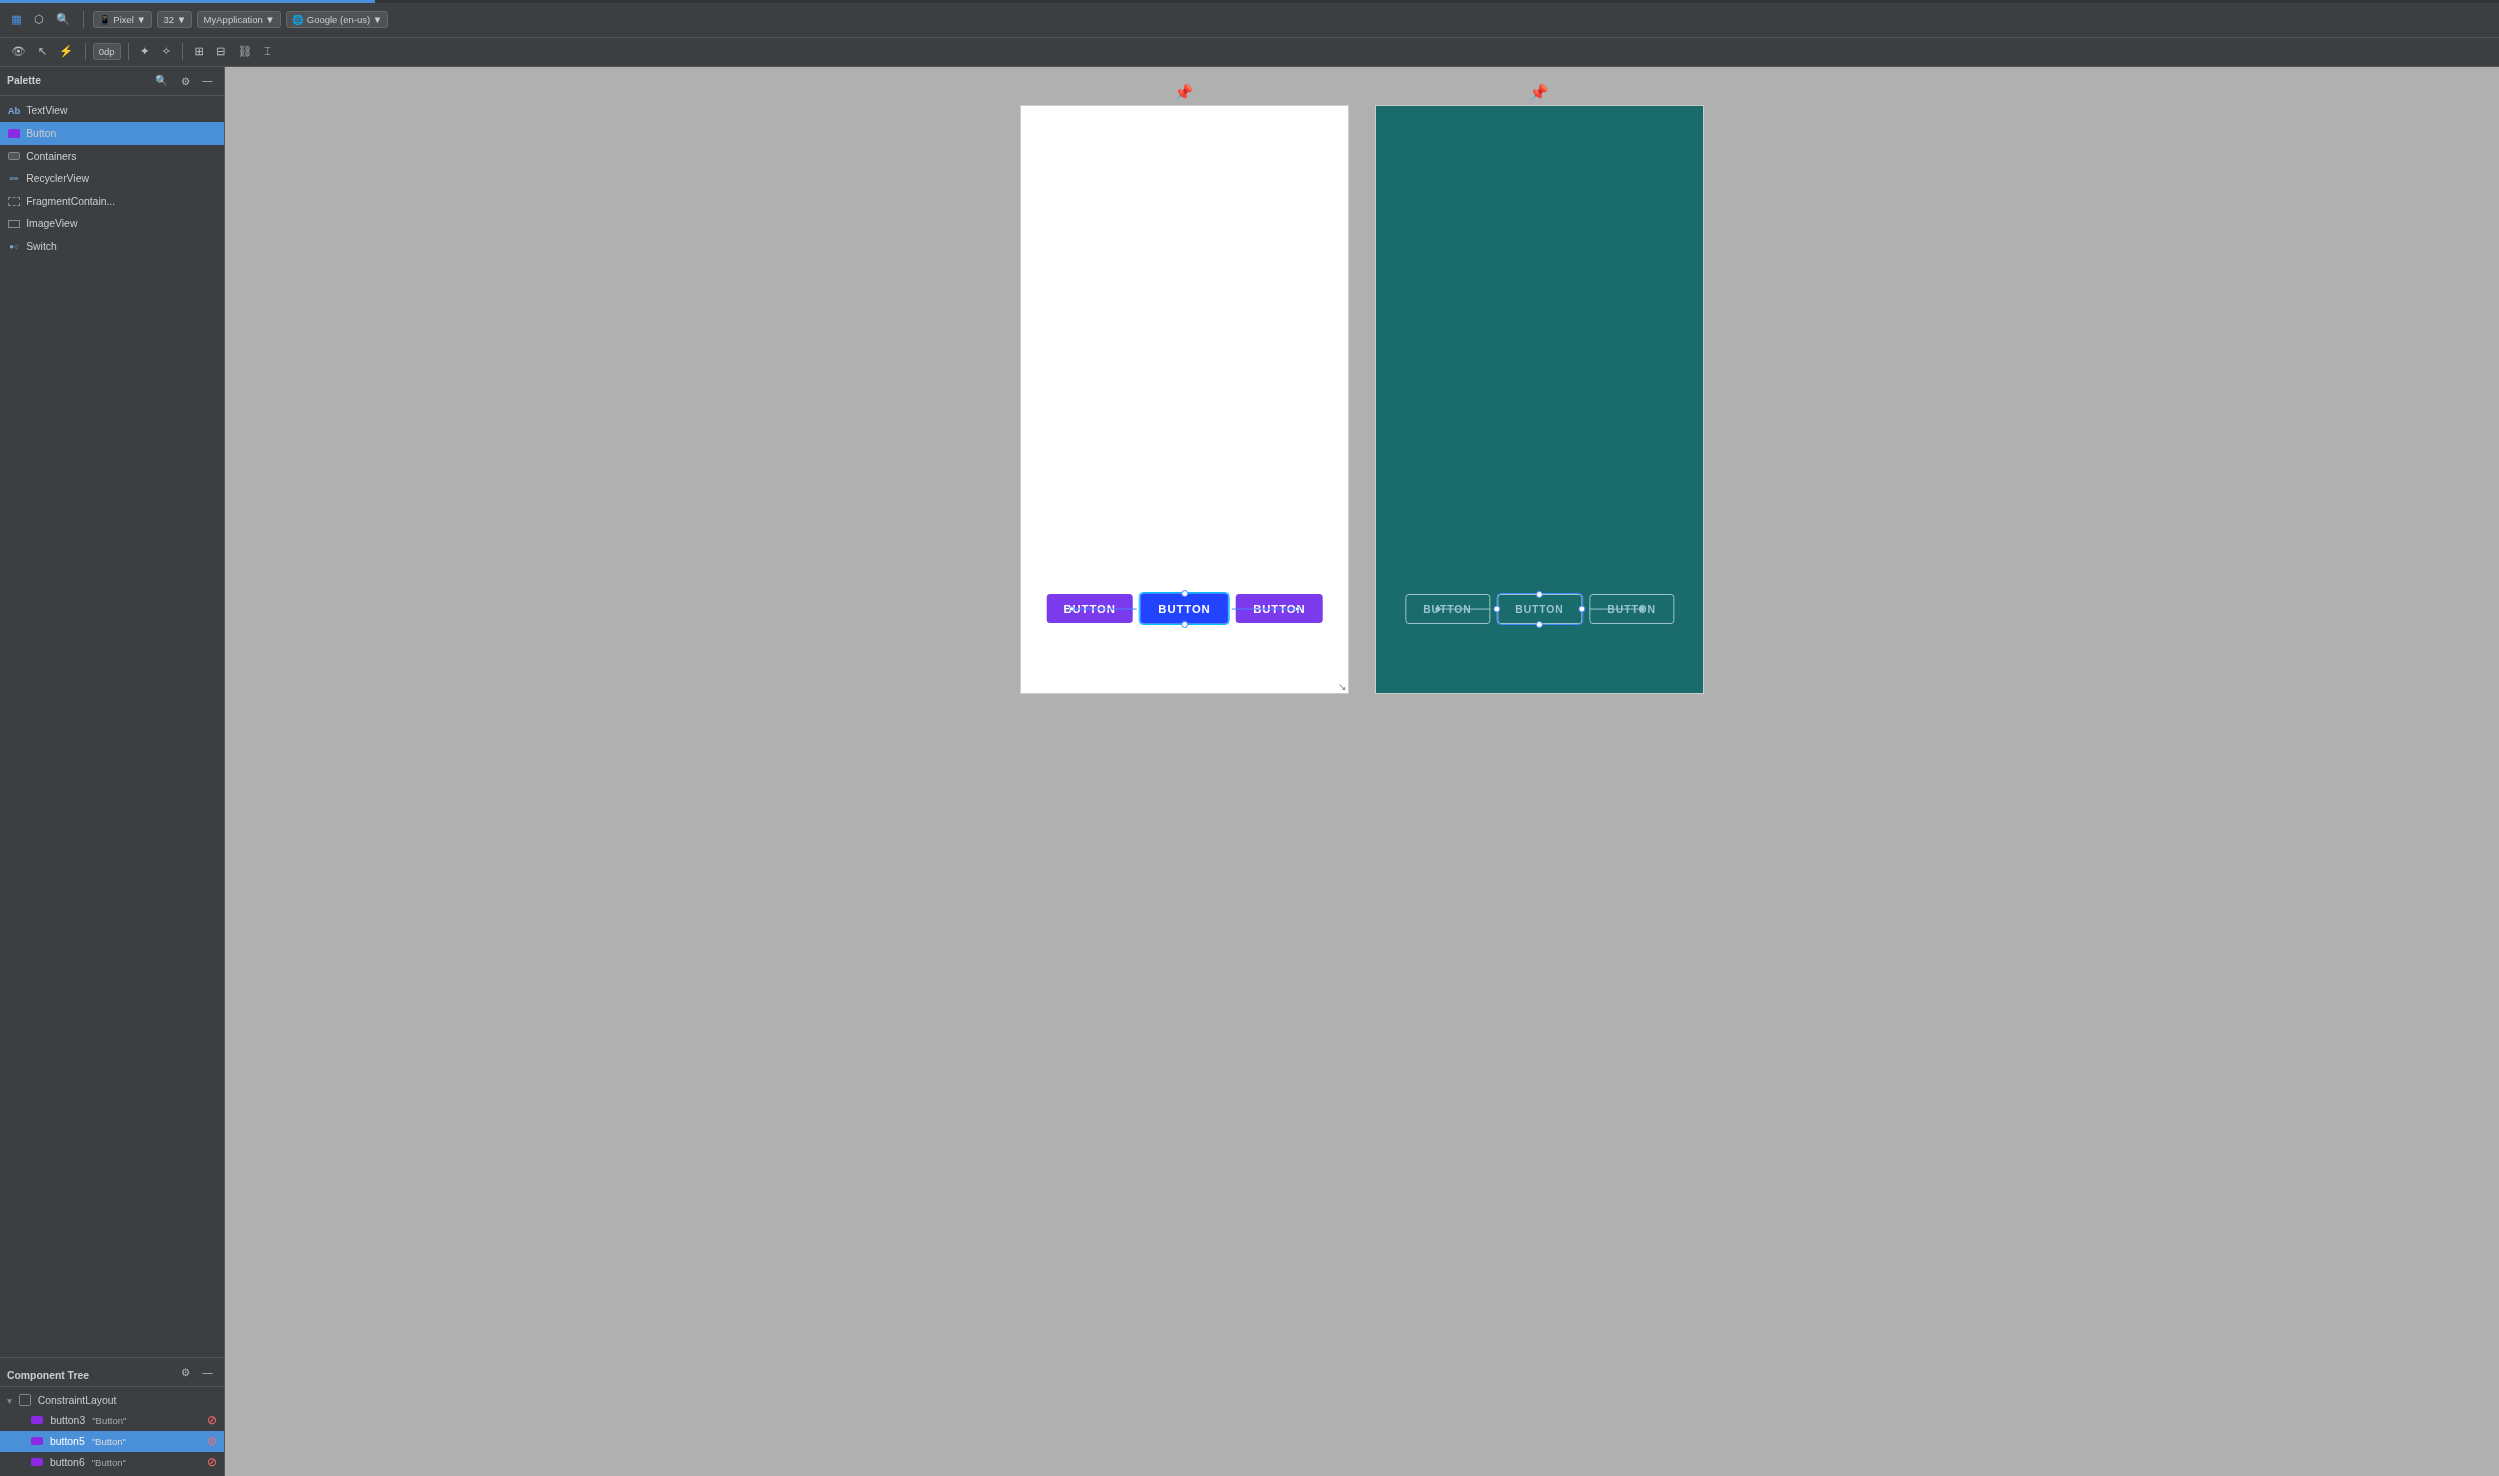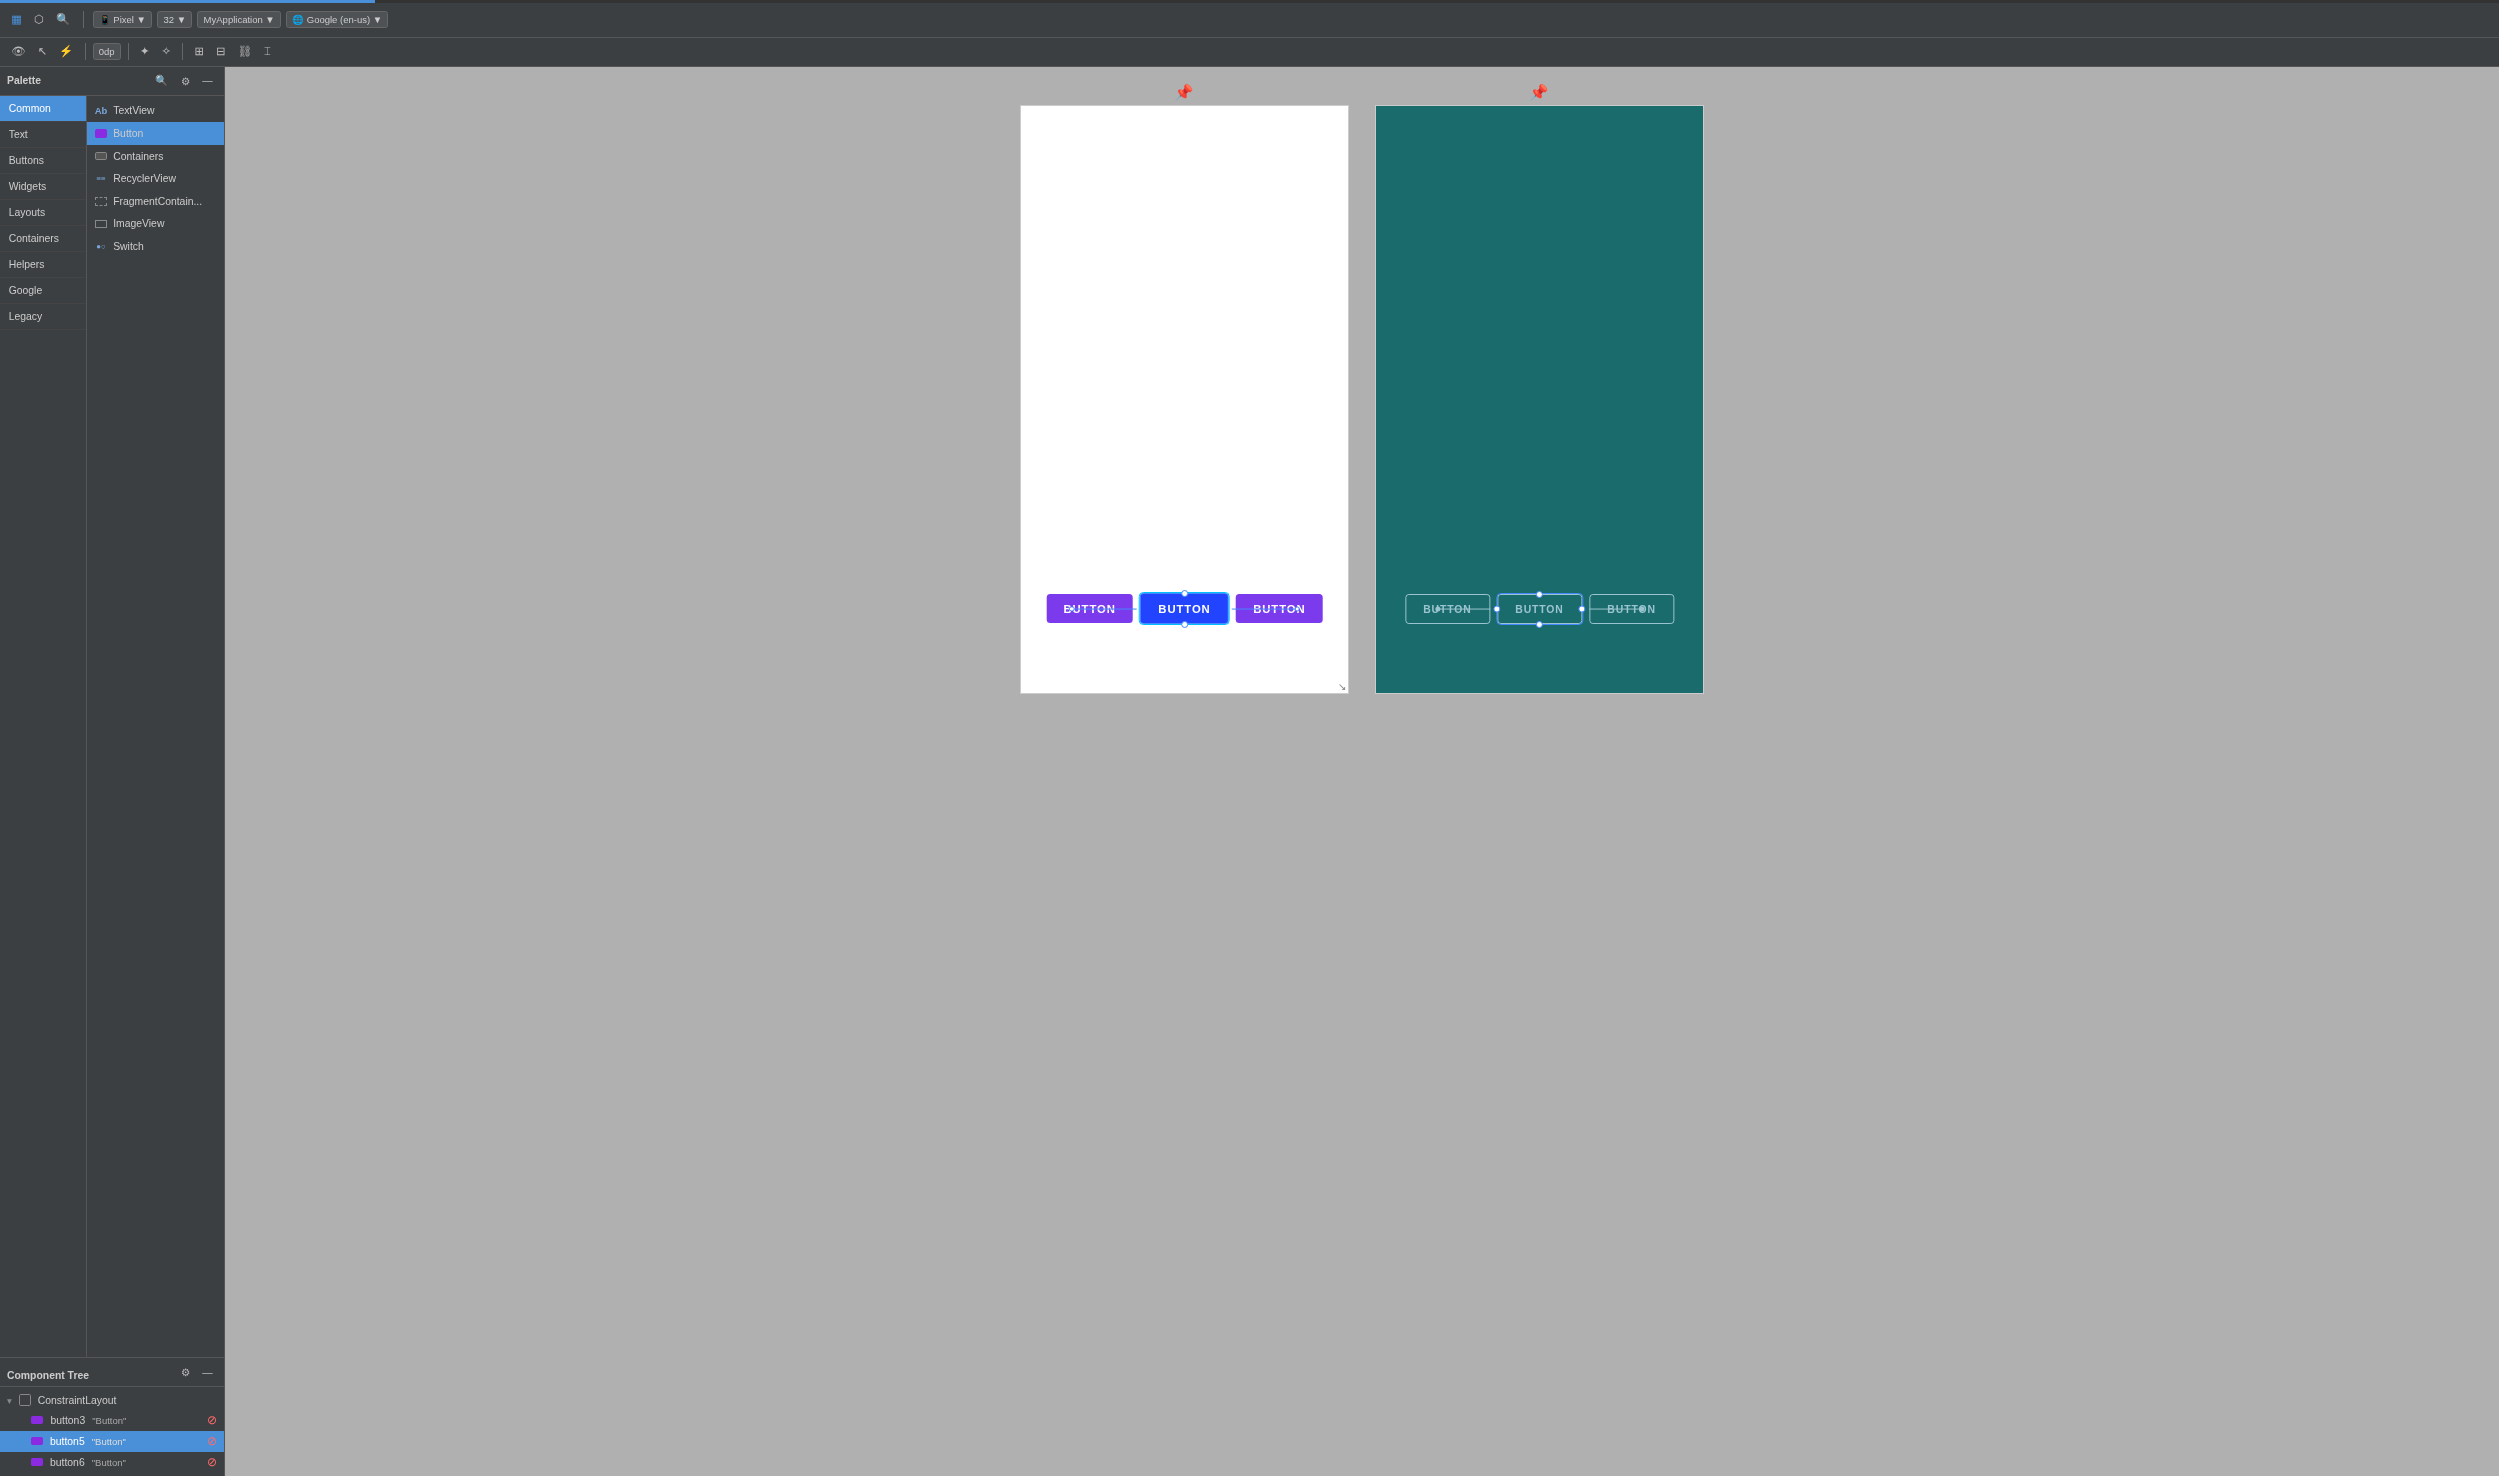--- a/index.html
+++ b/index.html
@@ -301,31 +301,20 @@
     <div class="palette-header">
       <span class="palette-title">Palette</span>
       <div class="palette-icons">
         <button class="toolbar-btn" style="color:#bbb; font-size:10.4px;">🔍</button>
         <button class="toolbar-btn" style="color:#bbb; font-size:10.4px;">⚙</button>
         <button class="toolbar-btn" style="color:#bbb; font-size:10.4px;">—</button>
       </div>
     </div>
     <div class="palette-body">
 
-      <div class="palette-categories">
-        <div class="palette-cat-item active">Common</div>
-        <div class="palette-cat-item">Text</div>
-        <div class="palette-cat-item">Buttons</div>
-        <div class="palette-cat-item">Widgets</div>
-        <div class="palette-cat-item">Layouts</div>
-        <div class="palette-cat-item">Containers</div>
-        <div class="palette-cat-item">Helpers</div>
-        <div class="palette-cat-item">Google</div>
-        <div class="palette-cat-item">Legacy</div>
-      </div>
 
       <div class="palette-items">
         <div class="palette-item">
           <div class="palette-icon">
               <span class="icon-text">Ab</span>
             </div>
           <span>TextView</span>
         </div>
         <div class="palette-item selected">
           <div class="palette-icon">

